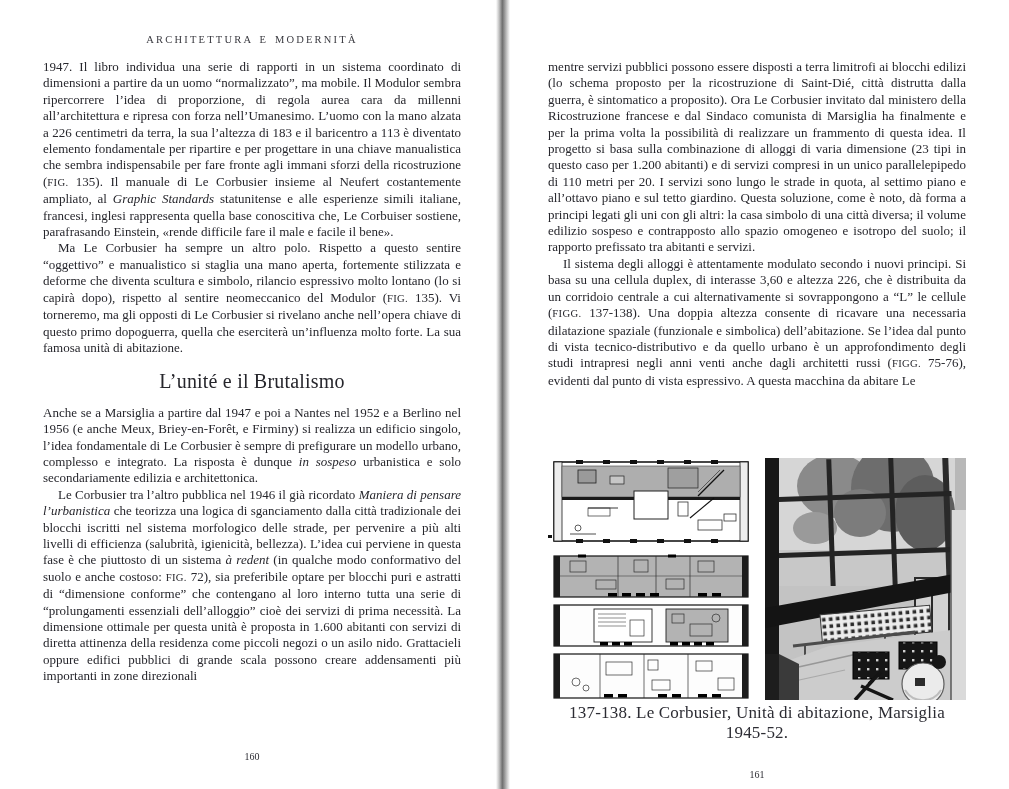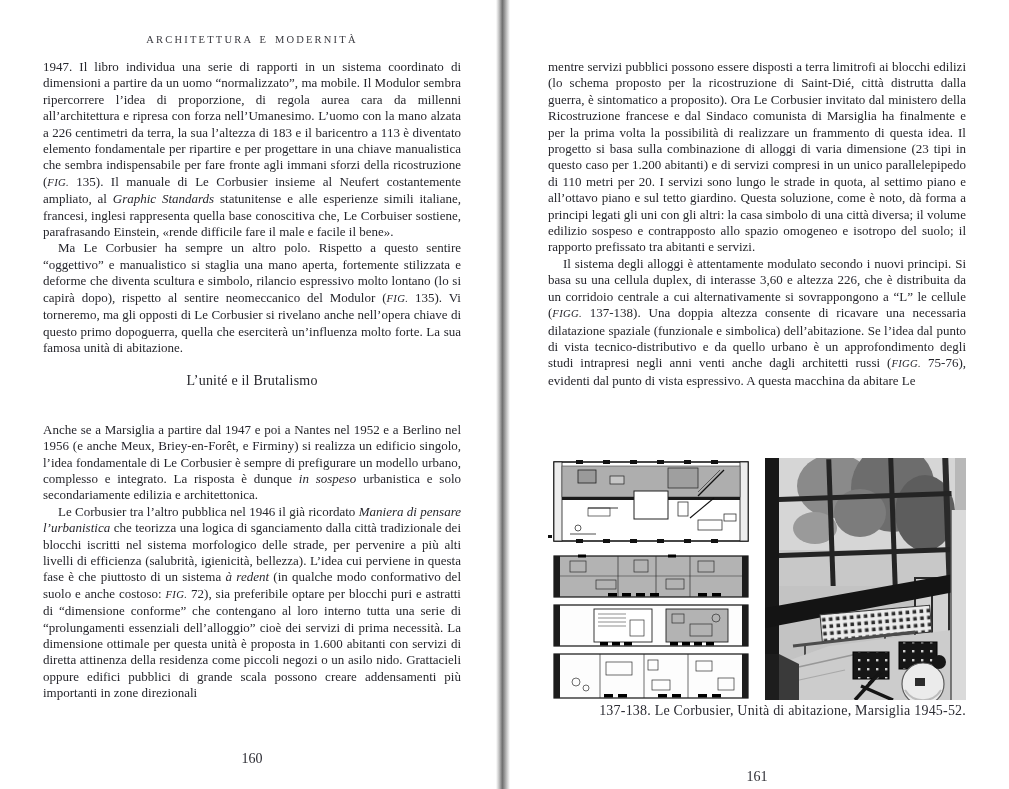--- a/index.html
+++ b/index.html
@@ -19,33 +19,33 @@
     position:absolute;top:34px;width:418px;text-align:center;
     font-size:10.5px;letter-spacing:2.2px;word-spacing:2px;color:#3a3a40;
   }
   .runhead.l{left:43px;} .runhead.r{left:548px;}
   .col{position:absolute;top:59px;width:418px;font-size:13px;line-height:16.4px;text-align:justify;}
   .col.l{left:43px;height:686px;overflow:hidden;}
   .col.r{left:548px;height:395px;overflow:hidden;}
   .col p{margin:0;}
   .col p.ind{text-indent:15px;}
   h2.section{
-    font-weight:normal;font-size:14px;text-align:center;
-    margin:17px 0 32px 0;letter-spacing:0.2px;
-  }
-  .sc{font-size:0.82em;letter-spacing:0.3px;font-style:italic;}
+    font-weight:normal;font-size:20px;text-align:center;
+    margin:17px 0 15px 0;letter-spacing:0.2px;
+  }
+  .sc{font-size:0.82em;letter-spacing:0.3px;}
   .pagenum{
-    position:absolute;top:751px;width:418px;text-align:center;font-size:14px;color:#2c2c33;
+    position:absolute;top:751px;width:418px;text-align:center;font-size:10px;color:#2c2c33;
   }
   .pagenum.l{left:43px;} .pagenum.r{left:548px;margin-top:18px;}
   .figure-block{position:absolute;left:548px;top:458px;width:418px;}
   .figure-images{display:flex;gap:10px;}
   .figcaption{
     position:absolute;left:548px;top:703px;width:418px;
-    font-size:14px;text-align:right;color:#2c2c33;letter-spacing:0.2px;
+    font-size:17px;text-align:center;color:#2c2c33;letter-spacing:0.2px;
   }
   svg{display:block;}
 </style>
 </head>
 <body>
 
 <div class="spread">
 
   <div class="runhead l">ARCHITETTURA E MODERNITÀ</div>
   <div class="col l">

